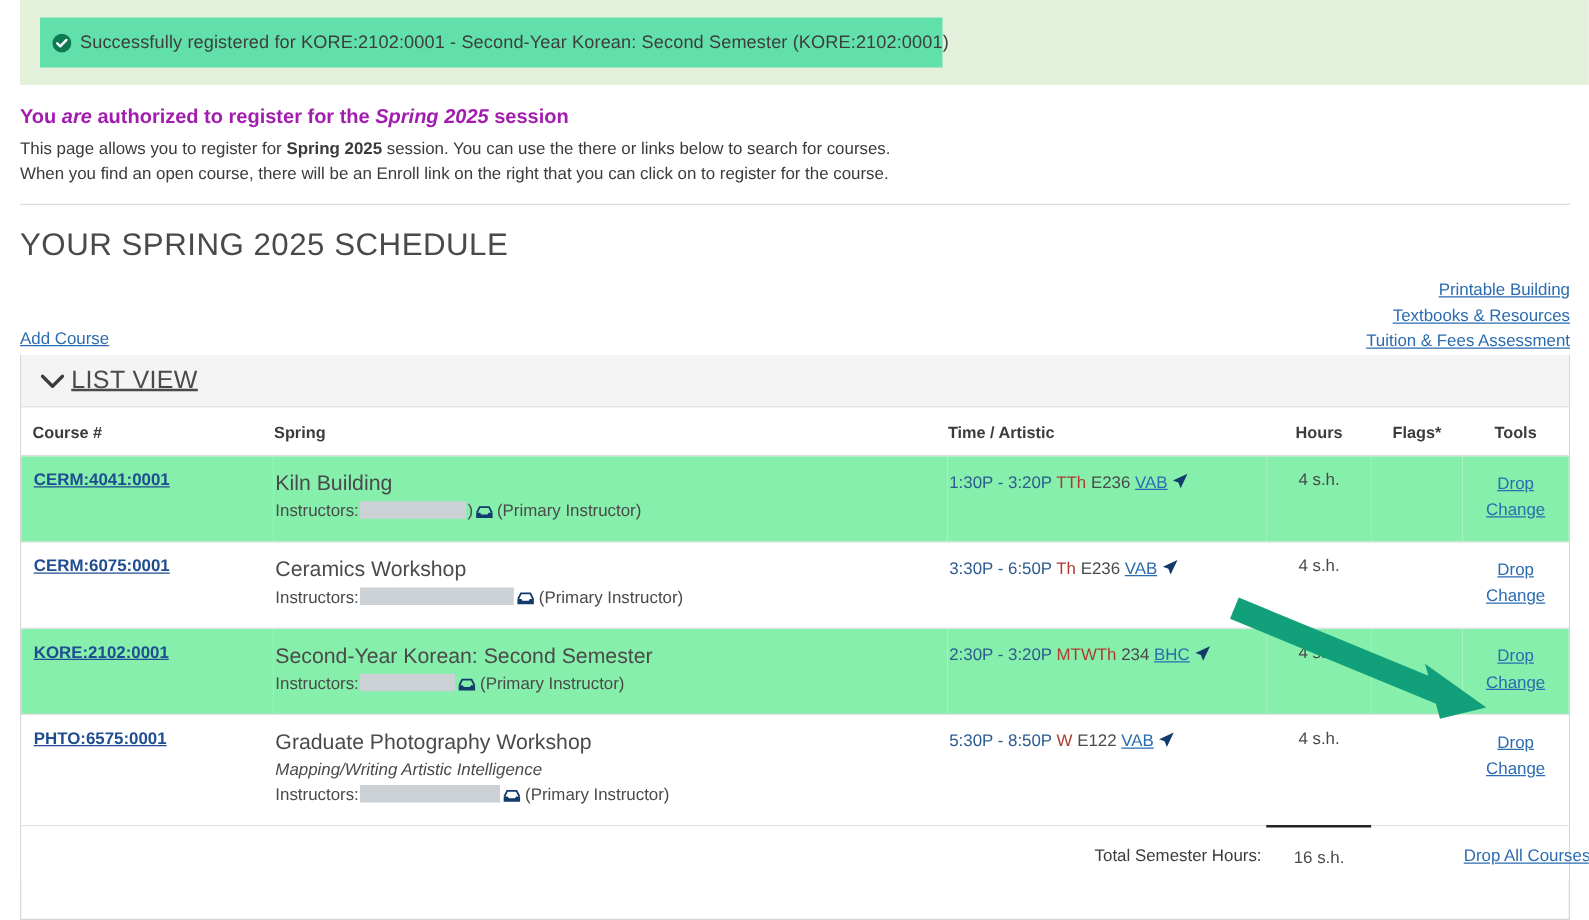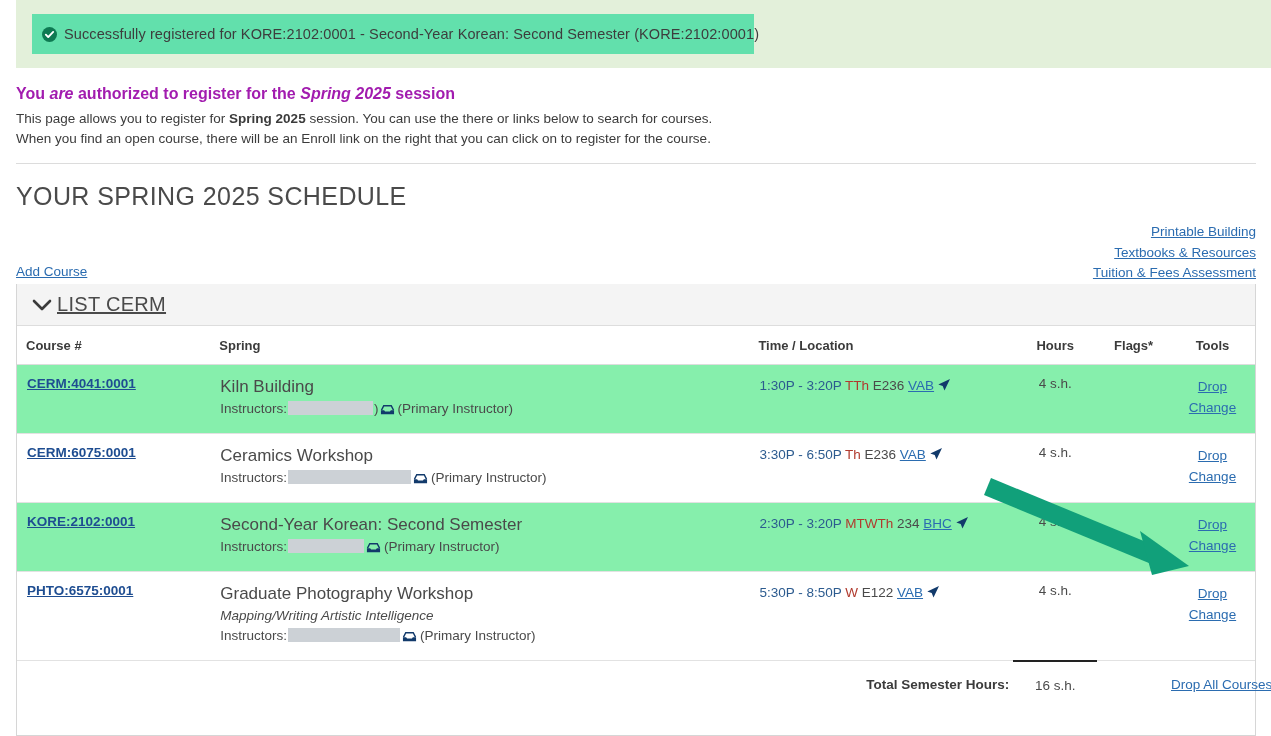--- a/index.html
+++ b/index.html
@@ -157,21 +157,21 @@
     display: block; font-size: 13.5px; color: #2b6cb0;
     text-decoration: underline; line-height: 21px;
   }
 
   
   tr.total-row td {
     border-bottom: none; background: #ffffff;
     padding-top: 16px; padding-bottom: 10px;
   }
   .total-label {
-    font-size: 13.5px; font-weight: bold; color: #3b3b3b;
+    font-size: 13.5px; font-weight: normal; color: #3b3b3b;
     text-align: right; padding-right: 4px; white-space: nowrap;
   }
   .total-val {
     font-size: 13.5px; color: #4a4a4a; text-align: center;
     border-top: 2px solid #222222; padding-top: 9px;
   }
   .total-link { text-align: right; padding-right: 2px; white-space: nowrap; }
   .total-link a { font-size: 13.5px; color: #2b6cb0; text-decoration: underline; }
 
   
@@ -218,29 +218,29 @@
   <div class="tab-underline"></div>
 
   <div class="panel">
 
     <div class="panel-head">
       <span class="chev">
         <svg width="22" height="14" viewBox="0 0 22 14" aria-hidden="true">
           <path d="M3 3 L11 11 L19 3" fill="none" stroke="#3b3b3b" stroke-width="2.6" stroke-linecap="round" stroke-linejoin="round"></path>
         </svg>
       </span>
-      <span class="panel-head-title">LIST CERM</span>
+      <span class="panel-head-title">LIST VIEW</span>
     </div>
 
     <table class="sched">
       <thead>
         <tr>
           <th class="col-course">Course #</th>
           <th class="col-title">Spring</th>
-          <th class="col-time">Time / Location</th>
+          <th class="col-time">Time / Artistic</th>
           <th class="col-hours">Hours</th>
           <th class="col-flags">Flags*</th>
           <th class="col-tools">Tools</th>
         </tr>
       </thead>
       <tbody>
 
         <tr class="shade">
           <td>
             <a href="#" class="course-link">CERM:4041:0001</a>

